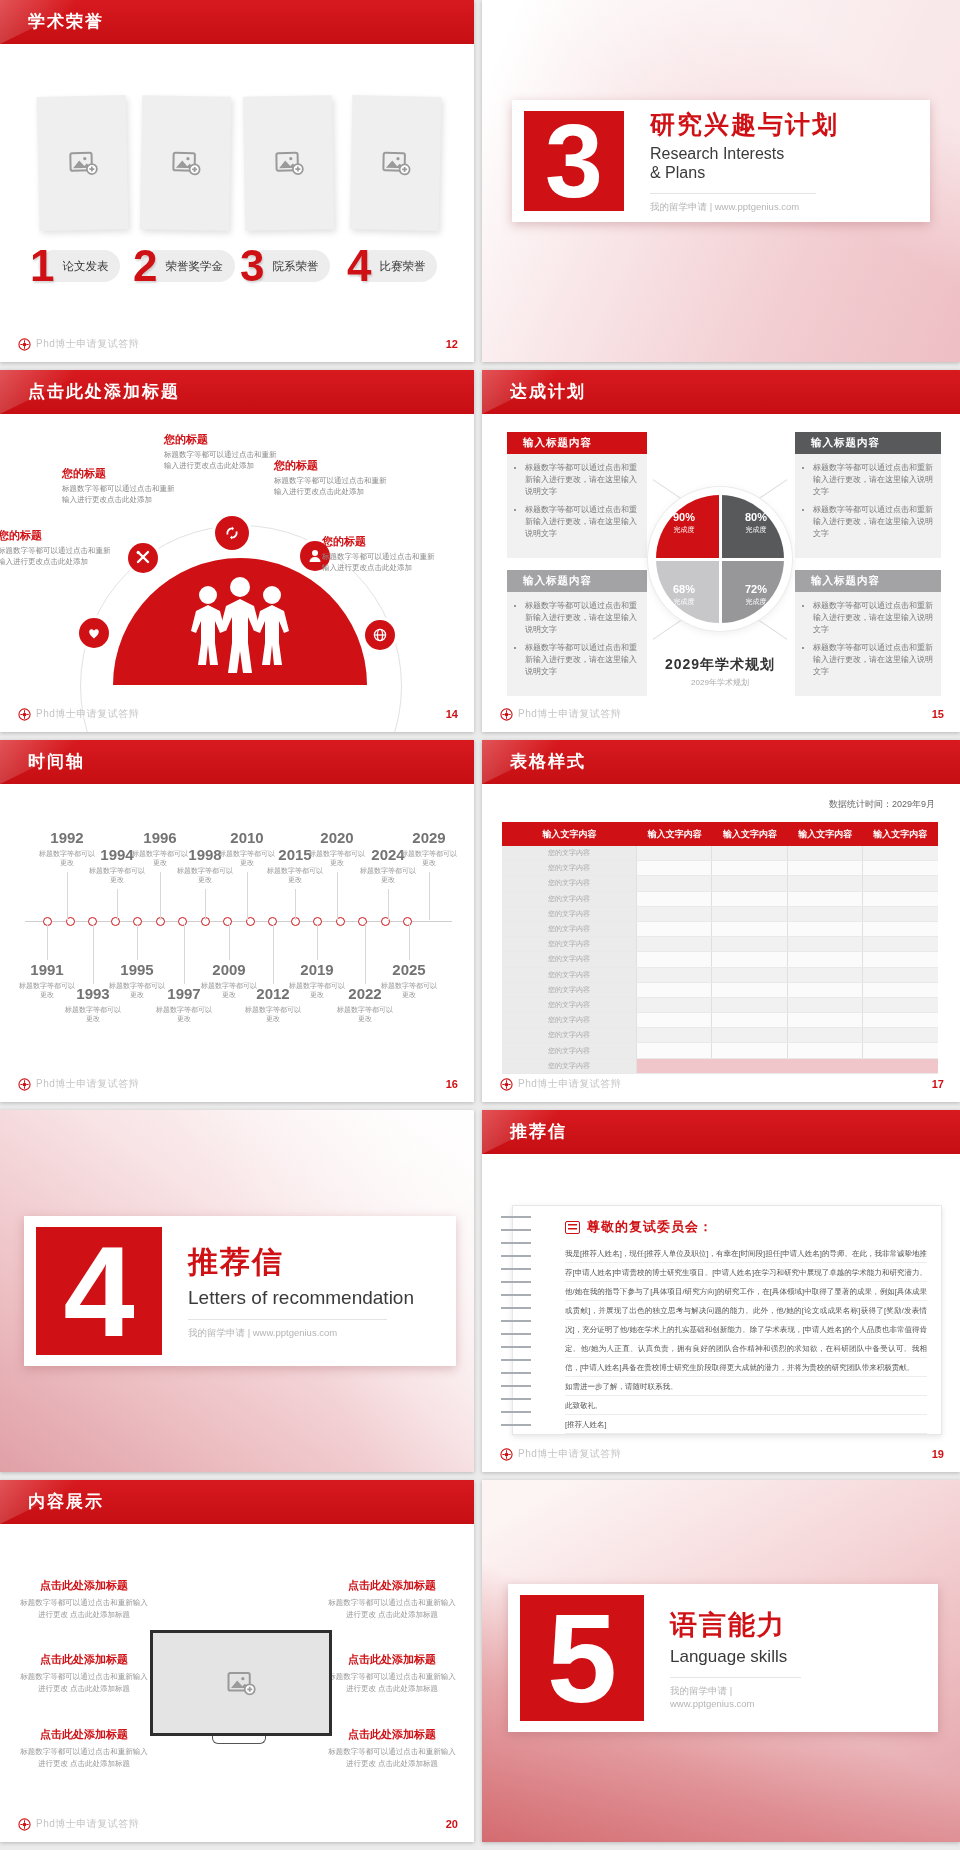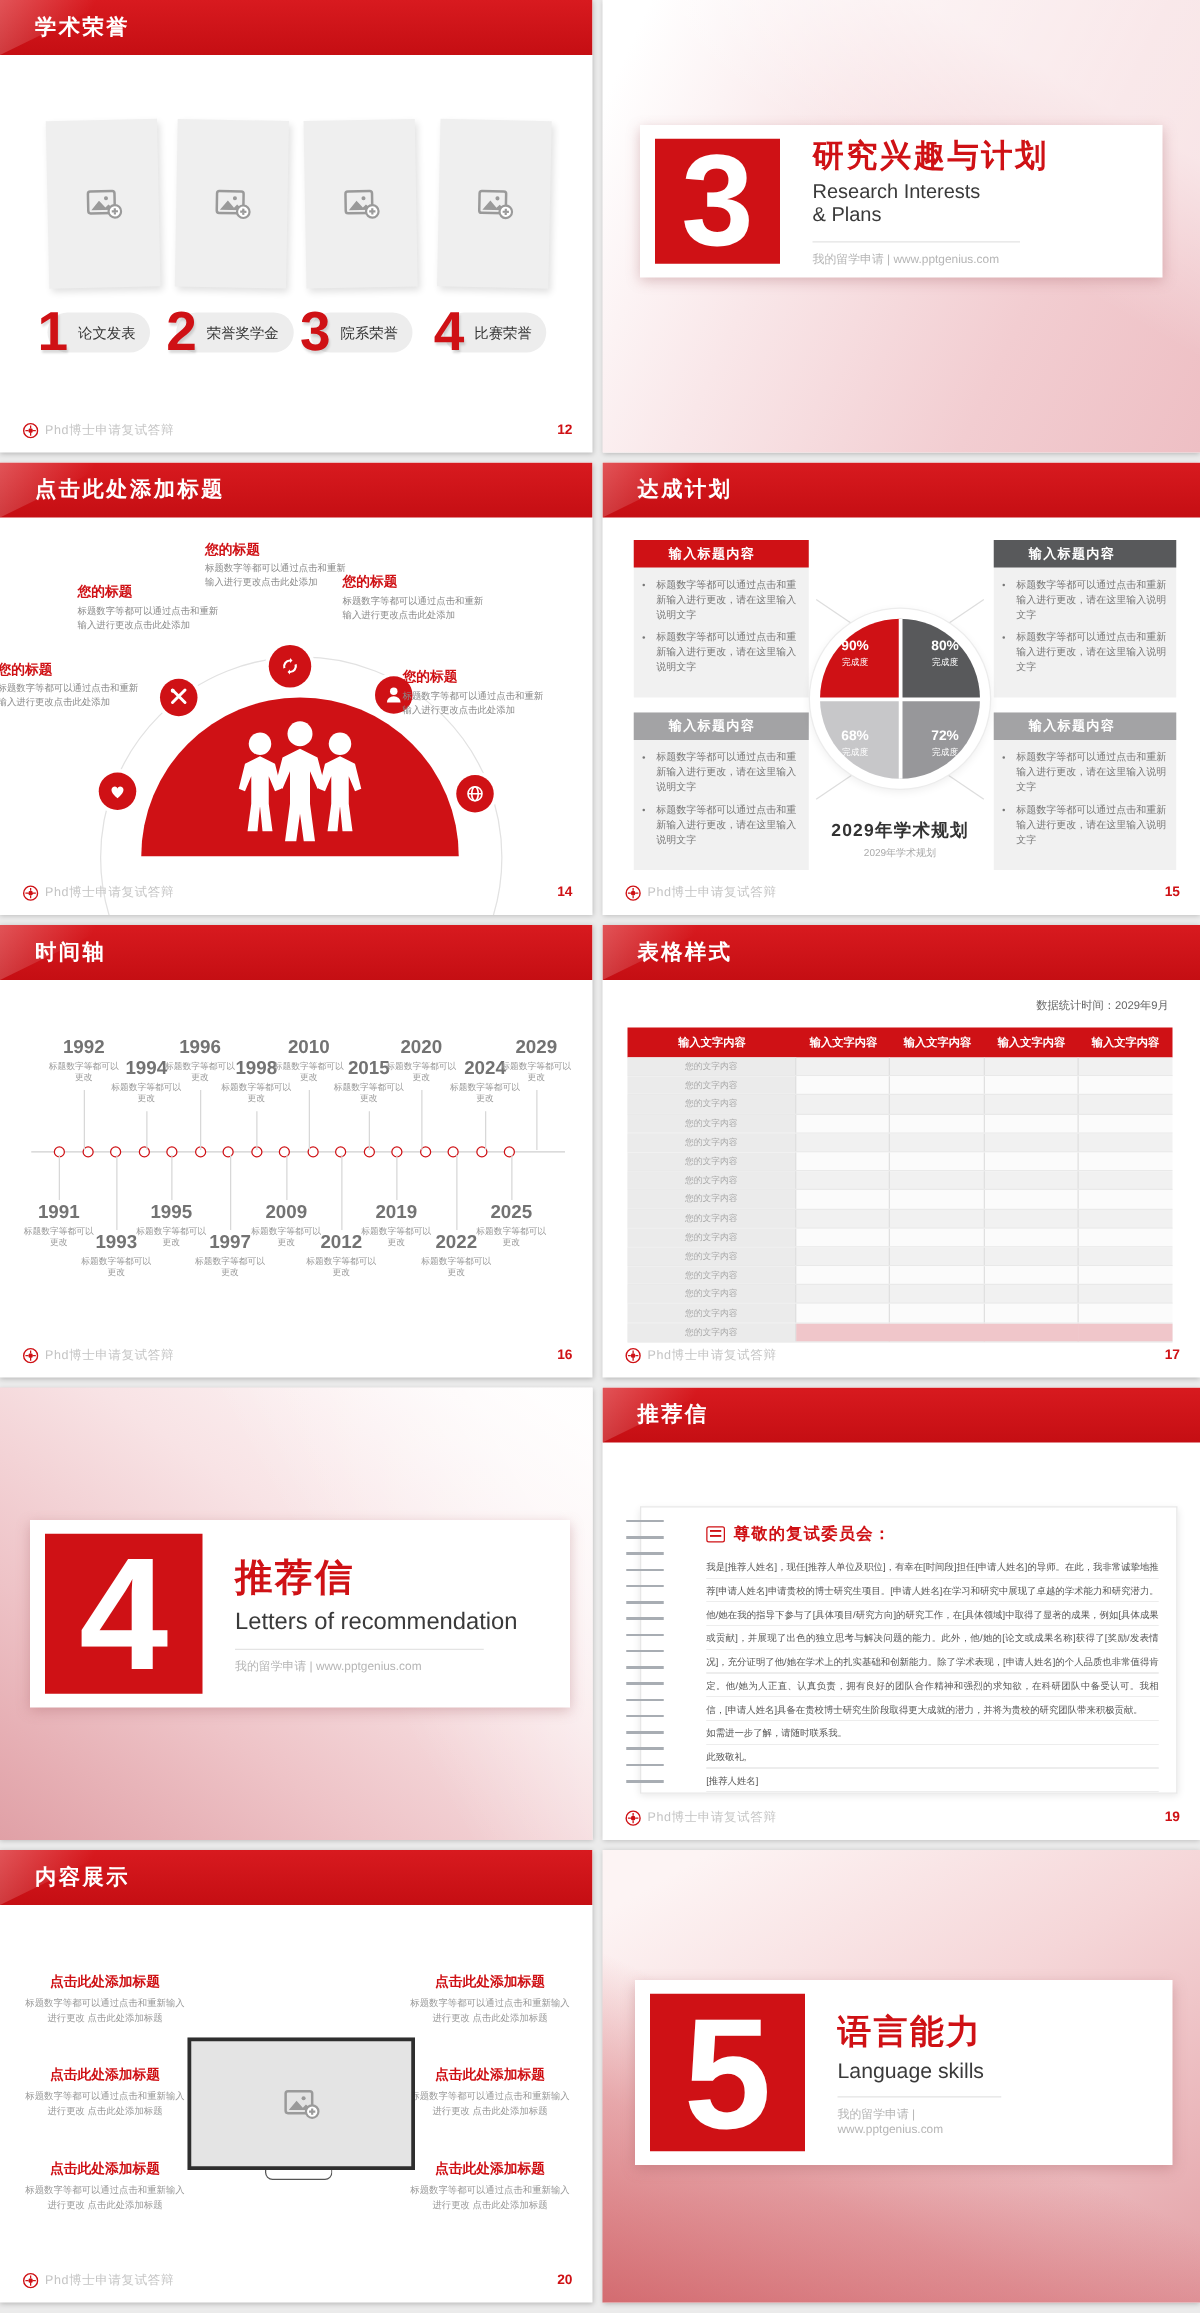--- a/index.html
+++ b/index.html
@@ -72,21 +72,21 @@
   .asp-t{font-size:11px;font-weight:bold;color:#cf1115;margin-bottom:3px;}
   .asp-d{font-size:7.5px;color:#8a8a8a;line-height:1.45;}
   .node{position:absolute;width:30px;height:30px;border-radius:50%;background:#cf1115;display:flex;align-items:center;justify-content:center;box-shadow:0 0 0 3px #fff;}
   .node svg{width:16px;height:16px;}
   .n-top{left:215px;top:146px;width:34px;height:34px;}
   .n-tools{left:128px;top:173px}.n-user{left:300px;top:171px}
   .n-heart{left:79px;top:248px}.n-globe{left:365px;top:250px}
 
   
   .pbox{position:absolute;background:#f1f1f1;}
-  .pbox-h{height:22px;color:#fff;font-size:10.5px;font-weight:bold;display:flex;align-items:center;padding-left:28px;letter-spacing:1px;}
+  .pbox-h{height:22px;color:#fff;font-size:10.5px;font-weight:bold;display:flex;align-items:center;padding-left:16px;letter-spacing:1px;}
   .pb-red .pbox-h{background:#cf1115}.pb-dark .pbox-h{background:#58595b}.pb-gray .pbox-h{background:#a3a3a5}
   .pbox ul{margin:8px 6px 8px 18px;padding:0;}
   .pbox li{font-size:8px;color:#777;line-height:1.5;margin-bottom:6px;}
   .b1{left:25px;top:62px;width:140px;height:126px}
   .b2{left:25px;top:200px;width:140px;height:126px}
   .b3{left:313px;top:62px;width:146px;height:126px}
   .b4{left:313px;top:200px;width:146px;height:126px}
   .pie-wrap{position:absolute;left:166px;top:117px;width:144px;height:144px;border-radius:50%;background:#fff;box-shadow:0 0 0 1px #ececec,0 2px 8px rgba(0,0,0,.08);}
   .pie{position:absolute;left:8px;top:8px;width:128px;height:128px;border-radius:50%;
     background:conic-gradient(#58595b 0 90deg,#97979a 90deg 180deg,#c7c7c9 180deg 270deg,#cf1115 270deg 360deg);}

